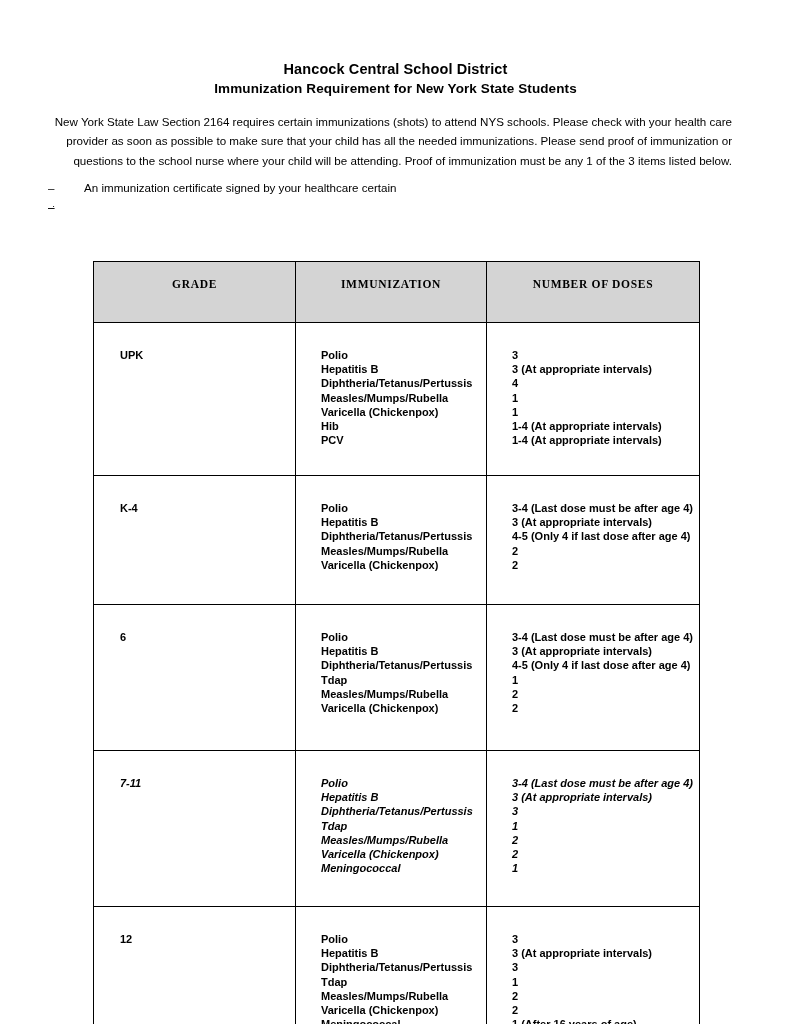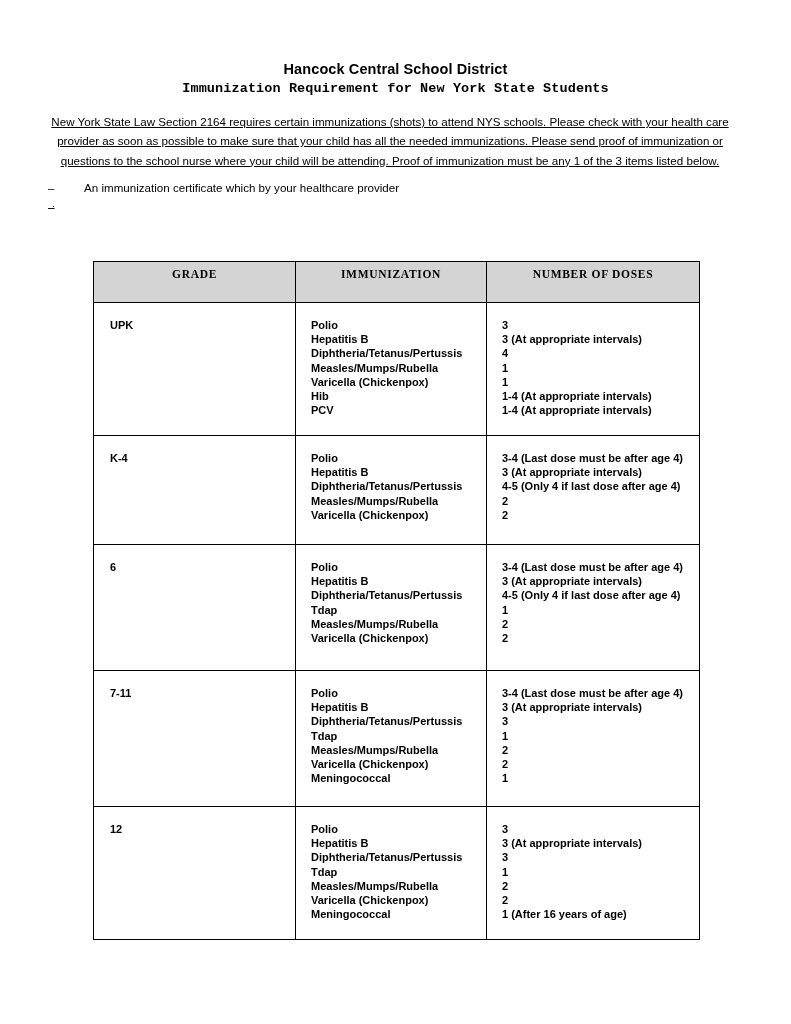--- a/index.html
+++ b/index.html
@@ -35,33 +35,31 @@
     font-size: 14.5px;
     font-weight: bold;
     line-height: 19px;
     letter-spacing: 0.1px;
   }
   .title-line-2 {
     font-size: 13.5px;
     font-weight: bold;
     line-height: 19px;
     letter-spacing: 0.1px;
-    font-family: Liberation Mono, monospace;
   }
 
   
   .intro {
     position: absolute;
     left: 48px;
     top: 112px;
     width: 684px;
     font-size: 11.6px;
     line-height: 19.3px;
-    text-align: center;
-    text-decoration: underline;
+    text-align: right;
   }
 
   
   .bullets {
     position: absolute;
     left: 48px;
     top: 178px;
     width: 690px;
   }
   .bullet-row {
@@ -96,21 +94,21 @@
     width: 606px;
   }
   table.reqs {
     border-collapse: collapse;
     width: 606px;
     table-layout: fixed;
   }
   table.reqs td, table.reqs th {
     border: 1.4px solid #000000;
     vertical-align: top;
-    padding: 6px;
+    padding: 16px;
   }
   .col-grade   { width: 202px; }
   .col-imm     { width: 191px; }
   .col-doses   { width: 213px; }
 
   thead th {
     background: #d4d4d4;
     height: 28px;
     text-align: center;
     vertical-align: middle;
@@ -132,39 +130,39 @@
     padding-left: 10px;
   }
   .list-lines div {
     white-space: nowrap;
   }
 
   
   tr.r-upk  td { height: 120px; }
   tr.r-k5   td { height: 96px;  }
   tr.r-6    td { height: 113px; }
-  tr.r-711  td { height: 123px; }
+  tr.r-711  td { height: 123px; font-style: italic; }
   tr.r-12   td { height: 120px; }
 </style>
 </head>
 <body>
 
 <div class="page">
 
   <div class="title-block">
     <div class="title-line-1">Hancock Central School District</div>
     <div class="title-line-2">Immunization Requirement for New York State Students</div>
   </div>
 
   <div class="intro">New York State Law Section 2164 requires certain immunizations (shots) to attend NYS schools. Please check with your health care provider as soon as possible to make sure that your child has all the needed immunizations. Please send proof of immunization or questions to the school nurse where your child will be attending.  Proof of immunization must be any 1 of the 3 items listed below.</div>
 
   <div class="bullets">
     <div class="bullet-row">
       <span class="mark">–</span>
-      <span>An immunization certificate which by your healthcare provider</span>
+      <span>An immunization certificate signed by your healthcare certain</span>
     </div>
     <div class="bullet-row">
       <span class="mark">–</span>
     </div>
     <div class="bullet-row">
       <span class="mark">–</span>
     </div>
     <div class="bullet-row small">
       <span class="mark">·</span>
     </div>

